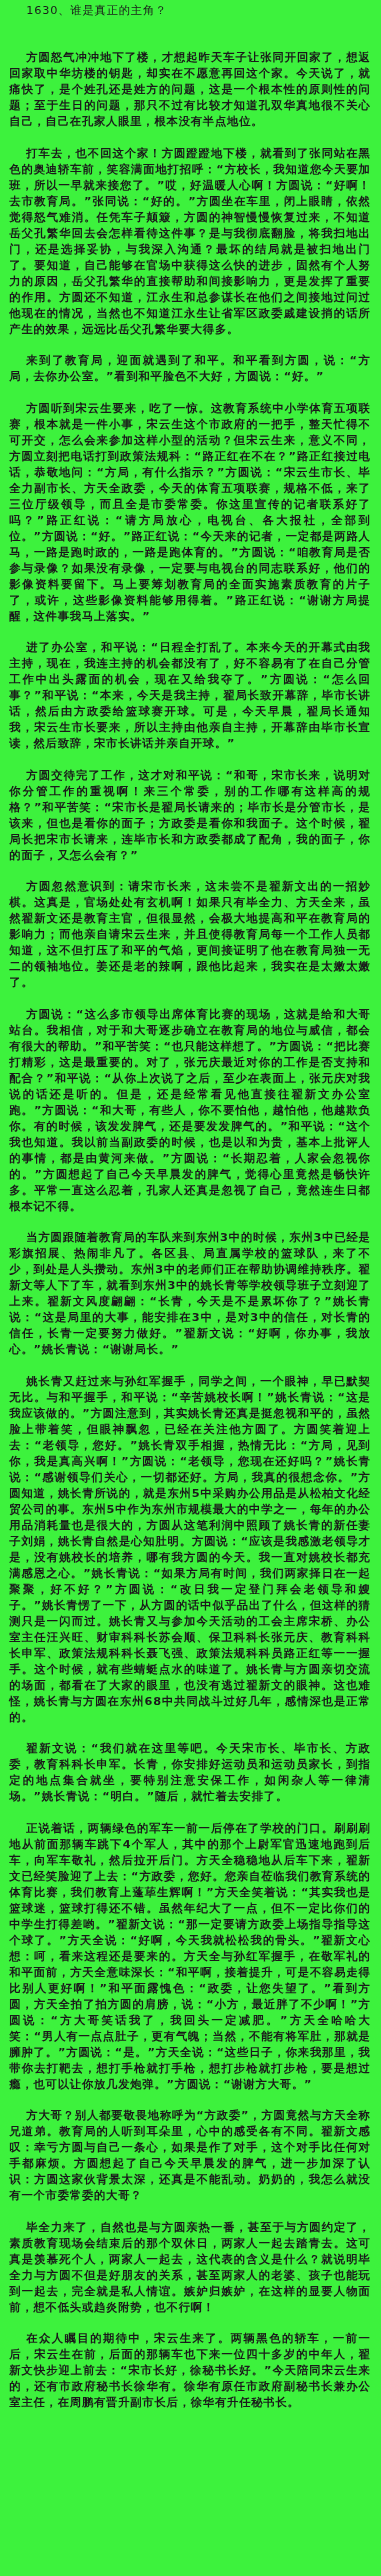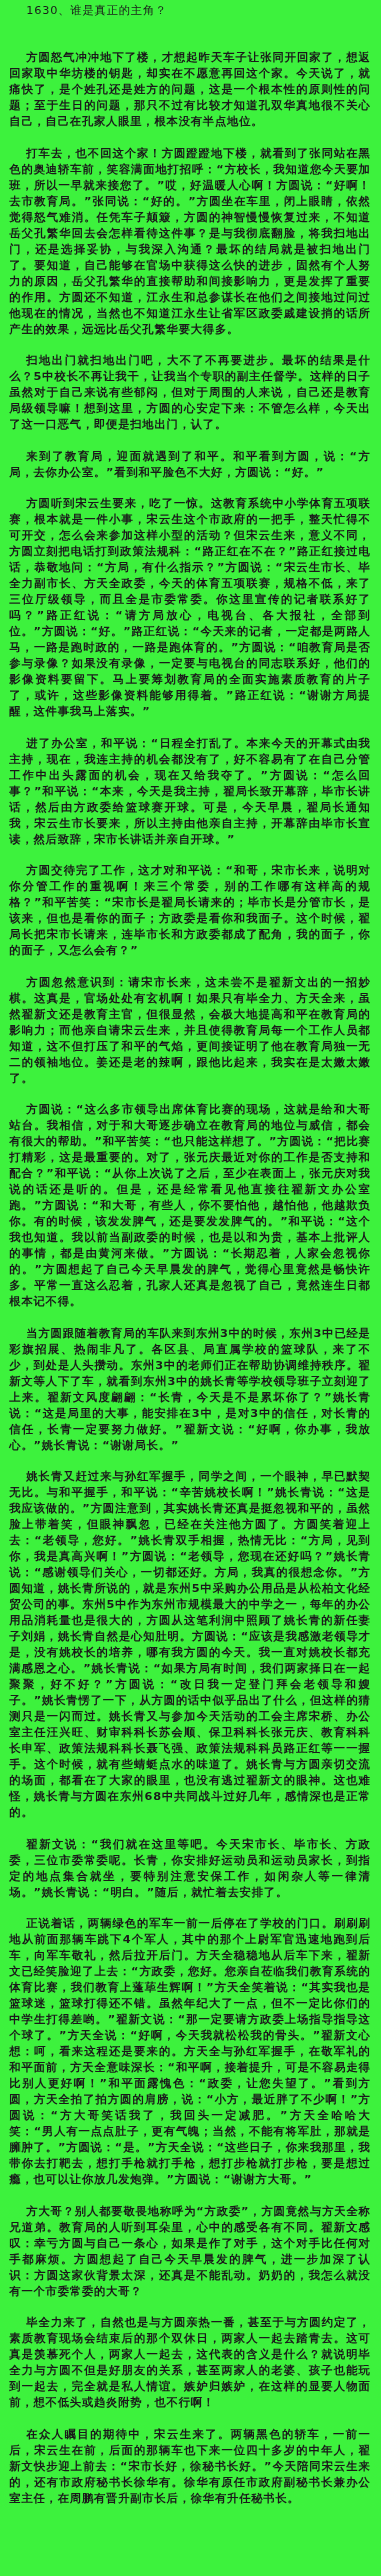--- a/index.html
+++ b/index.html
@@ -36,29 +36,28 @@
     font-weight: bold;
   }
 </style>
 </head>
 <body style="background: rgb(61, 242, 61);">
 
 <div class="page" style="background: rgb(61, 242, 61); color: rgb(26, 26, 26);">
   <div class="chapter-title">1630、谁是真正的主角？</div>
   <p>方圆怒气冲冲地下了楼，才想起昨天车子让张同开回家了，想返回家取中华坊楼的钥匙，却实在不愿意再回这个家。今天说了，就痛快了，是个姓孔还是姓方的问题，这是一个根本性的原则性的问题；至于生日的问题，那只不过有比较才知道孔双华真地很不关心自己，自己在孔家人眼里，根本没有半点地位。</p>
   <p>打车去，也不回这个家！方圆蹬蹬地下楼，就看到了张同站在黑色的奥迪轿车前，笑容满面地打招呼：“方校长，我知道您今天要加班，所以一早就来接您了。”哎，好温暖人心啊！方圆说：“好啊！去市教育局。”张同说：“好的。”方圆坐在车里，闭上眼睛，依然觉得怒气难消。任凭车子颠簸，方圆的神智慢慢恢复过来，不知道岳父孔繁华回去会怎样看待这件事？是与我彻底翻脸，将我扫地出门，还是选择妥协，与我深入沟通？最坏的结局就是被扫地出门了。要知道，自己能够在官场中获得这么快的进步，固然有个人努力的原因，岳父孔繁华的直接帮助和间接影响力，更是发挥了重要的作用。方圆还不知道，江永生和总参谋长在他们之间接地过问过他现在的情况，当然也不知道江永生让省军区政委戚建设捎的话所产生的效果，远远比岳父孔繁华要大得多。</p>
-  <p>扫地出门就扫地出门吧，大不了不再要进步。最坏的结果是什么？5中校长不再让我干，让我当个专职的副主任督学。这样的日子虽然对于自己来说有些郁闷，但对于周围的人来说，自己还是教育局级领导嘛！想到这里，方圆的心安定下来：不管怎么样，今天出了这一口恶气，即便是扫地出门，认了。</p>
   <p>来到了教育局，迎面就遇到了和平。和平看到方圆，说：“方局，去你办公室。”看到和平脸色不大好，方圆说：“好。”</p>
   <p>方圆听到宋云生要来，吃了一惊。这教育系统中小学体育五项联赛，根本就是一件小事，宋云生这个市政府的一把手，整天忙得不可开交，怎么会来参加这样小型的活动？但宋云生来，意义不同，方圆立刻把电话打到政策法规科：“路正红在不在？”路正红接过电话，恭敬地问：“方局，有什么指示？”方圆说：“宋云生市长、毕全力副市长、方天全政委，今天的体育五项联赛，规格不低，来了三位厅级领导，而且全是市委常委。你这里宣传的记者联系好了吗？”路正红说：“请方局放心，电视台、各大报社，全部到位。”方圆说：“好。”路正红说：“今天来的记者，一定都是两路人马，一路是跑时政的，一路是跑体育的。”方圆说：“咱教育局是否参与录像？如果没有录像，一定要与电视台的同志联系好，他们的影像资料要留下。马上要筹划教育局的全面实施素质教育的片子了，或许，这些影像资料能够用得着。”路正红说：“谢谢方局提醒，这件事我马上落实。”</p>
   <p>进了办公室，和平说：“日程全打乱了。本来今天的开幕式由我主持，现在，我连主持的机会都没有了，好不容易有了在自己分管工作中出头露面的机会，现在又给我夺了。”方圆说：“怎么回事？”和平说：“本来，今天是我主持，翟局长致开幕辞，毕市长讲话，然后由方政委给篮球赛开球。可是，今天早晨，翟局长通知我，宋云生市长要来，所以主持由他亲自主持，开幕辞由毕市长宣读，然后致辞，宋市长讲话并亲自开球。”</p>
   <p>方圆交待完了工作，这才对和平说：“和哥，宋市长来，说明对你分管工作的重视啊！来三个常委，别的工作哪有这样高的规格？”和平苦笑：“宋市长是翟局长请来的；毕市长是分管市长，是该来，但也是看你的面子；方政委是看你和我面子。这个时候，翟局长把宋市长请来，连毕市长和方政委都成了配角，我的面子，你的面子，又怎么会有？”</p>
   <p>方圆忽然意识到：请宋市长来，这未尝不是翟新文出的一招妙棋。这真是，官场处处有玄机啊！如果只有毕全力、方天全来，虽然翟新文还是教育主官，但很显然，会极大地提高和平在教育局的影响力；而他亲自请宋云生来，并且使得教育局每一个工作人员都知道，这不但打压了和平的气焰，更间接证明了他在教育局独一无二的领袖地位。姜还是老的辣啊，跟他比起来，我实在是太嫩太嫩了。</p>
   <p>方圆说：“这么多市领导出席体育比赛的现场，这就是给和大哥站台。我相信，对于和大哥逐步确立在教育局的地位与威信，都会有很大的帮助。”和平苦笑：“也只能这样想了。”方圆说：“把比赛打精彩，这是最重要的。对了，张元庆最近对你的工作是否支持和配合？”和平说：“从你上次说了之后，至少在表面上，张元庆对我说的话还是听的。但是，还是经常看见他直接往翟新文办公室跑。”方圆说：“和大哥，有些人，你不要怕他，越怕他，他越欺负你。有的时候，该发发脾气，还是要发发脾气的。”和平说：“这个我也知道。我以前当副政委的时候，也是以和为贵，基本上批评人的事情，都是由黄河来做。”方圆说：“长期忍着，人家会忽视你的。”方圆想起了自己今天早晨发的脾气，觉得心里竟然是畅快许多。平常一直这么忍着，孔家人还真是忽视了自己，竟然连生日都根本记不得。</p>
   <p>当方圆跟随着教育局的车队来到东州3中的时候，东州3中已经是彩旗招展、热闹非凡了。各区县、局直属学校的篮球队，来了不少，到处是人头攒动。东州3中的老师们正在帮助协调维持秩序。翟新文等人下了车，就看到东州3中的姚长青等学校领导班子立刻迎了上来。翟新文风度翩翩：“长青，今天是不是累坏你了？”姚长青说：“这是局里的大事，能安排在3中，是对3中的信任，对长青的信任，长青一定要努力做好。”翟新文说：“好啊，你办事，我放心。”姚长青说：“谢谢局长。”</p>
   <p>姚长青又赶过来与孙红军握手，同学之间，一个眼神，早已默契无比。与和平握手，和平说：“辛苦姚校长啊！”姚长青说：“这是我应该做的。”方圆注意到，其实姚长青还真是挺忽视和平的，虽然脸上带着笑，但眼神飘忽，已经在关注他方圆了。方圆笑着迎上去：“老领导，您好。”姚长青双手相握，热情无比：“方局，见到你，我是真高兴啊！”方圆说：“老领导，您现在还好吗？”姚长青说：“感谢领导们关心，一切都还好。方局，我真的很想念你。”方圆知道，姚长青所说的，就是东州5中采购办公用品是从松柏文化经贸公司的事。东州5中作为东州市规模最大的中学之一，每年的办公用品消耗量也是很大的，方圆从这笔利润中照顾了姚长青的新任妻子刘娟，姚长青自然是心知肚明。方圆说：“应该是我感激老领导才是，没有姚校长的培养，哪有我方圆的今天。我一直对姚校长都充满感恩之心。”姚长青说：“如果方局有时间，我们两家择日在一起聚聚，好不好？”方圆说：“改日我一定登门拜会老领导和嫂子。”姚长青愣了一下，从方圆的话中似乎品出了什么，但这样的猜测只是一闪而过。姚长青又与参加今天活动的工会主席宋桥、办公室主任汪兴旺、财审科科长苏会顺、保卫科科长张元庆、教育科科长申军、政策法规科科长聂飞强、政策法规科科员路正红等一一握手。这个时候，就有些蜻蜓点水的味道了。姚长青与方圆亲切交流的场面，都看在了大家的眼里，也没有逃过翟新文的眼神。这也难怪，姚长青与方圆在东州68中共同战斗过好几年，感情深也是正常的。</p>
-  <p>翟新文说：“我们就在这里等吧。今天宋市长、毕市长、方政委，三位市委常委呢。长青，你安排好运动员和运动员家长，到指定的地点集合就坐，要特别注意安保工作，如闲杂人等一律清场。”姚长青说：“明白。”随后，就忙着去安排了。</p>
+  <p>翟新文说：“我们就在这里等吧。今天宋市长、毕市长、方政委，教育科科长申军。长青，你安排好运动员和运动员家长，到指定的地点集合就坐，要特别注意安保工作，如闲杂人等一律清场。”姚长青说：“明白。”随后，就忙着去安排了。</p>
   <p>正说着话，两辆绿色的军车一前一后停在了学校的门口。刷刷刷地从前面那辆车跳下4个军人，其中的那个上尉军官迅速地跑到后车，向军车敬礼，然后拉开后门。方天全稳稳地从后车下来，翟新文已经笑脸迎了上去：“方政委，您好。您亲自莅临我们教育系统的体育比赛，我们教育上蓬荜生辉啊！”方天全笑着说：“其实我也是篮球迷，篮球打得还不错。虽然年纪大了一点，但不一定比你们的中学生打得差哟。”翟新文说：“那一定要请方政委上场指导指导这个球了。”方天全说：“好啊，今天我就松松我的骨头。”翟新文心想：呵，看来这程还是要来的。方天全与孙红军握手，在敬军礼的和平面前，方天全意味深长：“和平啊，接着提升，可是不容易走得比别人更好啊！”和平面露愧色：“政委，让您失望了。”看到方圆，方天全拍了拍方圆的肩膀，说：“小方，最近胖了不少啊！”方圆说：“方大哥笑话我了，我回头一定减肥。”方天全哈哈大笑：“男人有一点点肚子，更有气魄；当然，不能有将军肚，那就是臃肿了。”方圆说：“是。”方天全说：“这些日子，你来我那里，我带你去打靶去，想打手枪就打手枪，想打步枪就打步枪，要是想过瘾，也可以让你放几发炮弹。”方圆说：“谢谢方大哥。”</p>
   <p>方大哥？别人都要敬畏地称呼为“方政委”，方圆竟然与方天全称兄道弟。教育局的人听到耳朵里，心中的感受各有不同。翟新文感叹：幸亏方圆与自己一条心，如果是作了对手，这个对手比任何对手都麻烦。方圆想起了自己今天早晨发的脾气，进一步加深了认识：方圆这家伙背景太深，还真是不能乱动。奶奶的，我怎么就没有一个市委常委的大哥？</p>
   <p>毕全力来了，自然也是与方圆亲热一番，甚至于与方圆约定了，素质教育现场会结束后的那个双休日，两家人一起去踏青去。这可真是羡慕死个人，两家人一起去，这代表的含义是什么？就说明毕全力与方圆不但是好朋友的关系，甚至两家人的老婆、孩子也能玩到一起去，完全就是私人情谊。嫉妒归嫉妒，在这样的显要人物面前，想不低头或趋炎附势，也不行啊！</p>
   <p>在众人瞩目的期待中，宋云生来了。两辆黑色的轿车，一前一后，宋云生在前，后面的那辆车也下来一位四十多岁的中年人，翟新文快步迎上前去：“宋市长好，徐秘书长好。”今天陪同宋云生来的，还有市政府秘书长徐华有。徐华有原任市政府副秘书长兼办公室主任，在周鹏有晋升副市长后，徐华有升任秘书长。</p>
 
 </div>
 
 
 </body></html>

